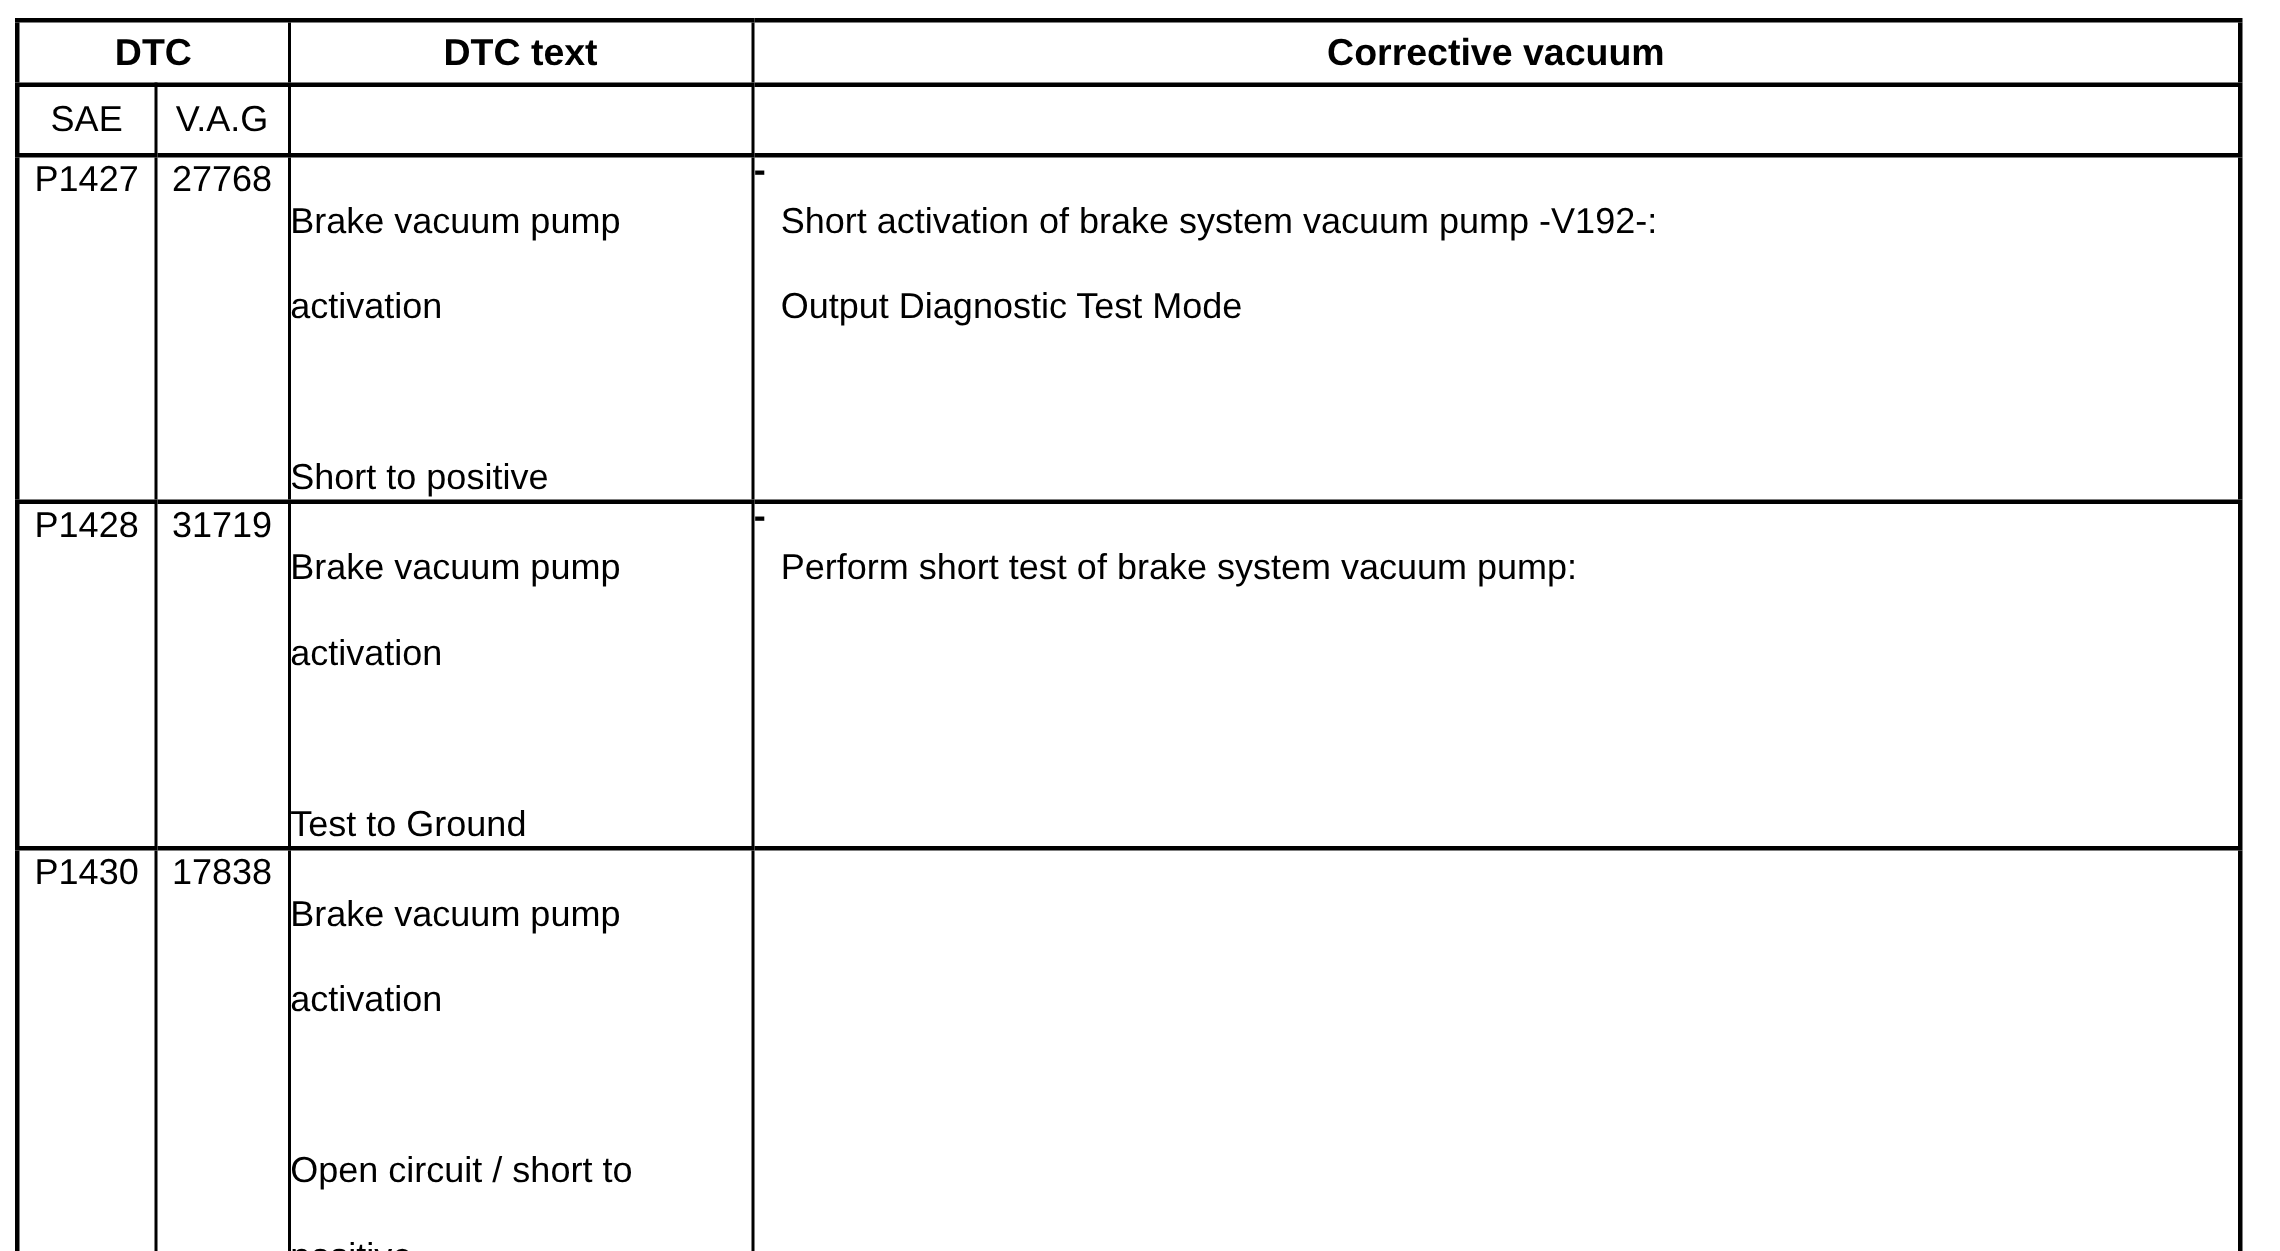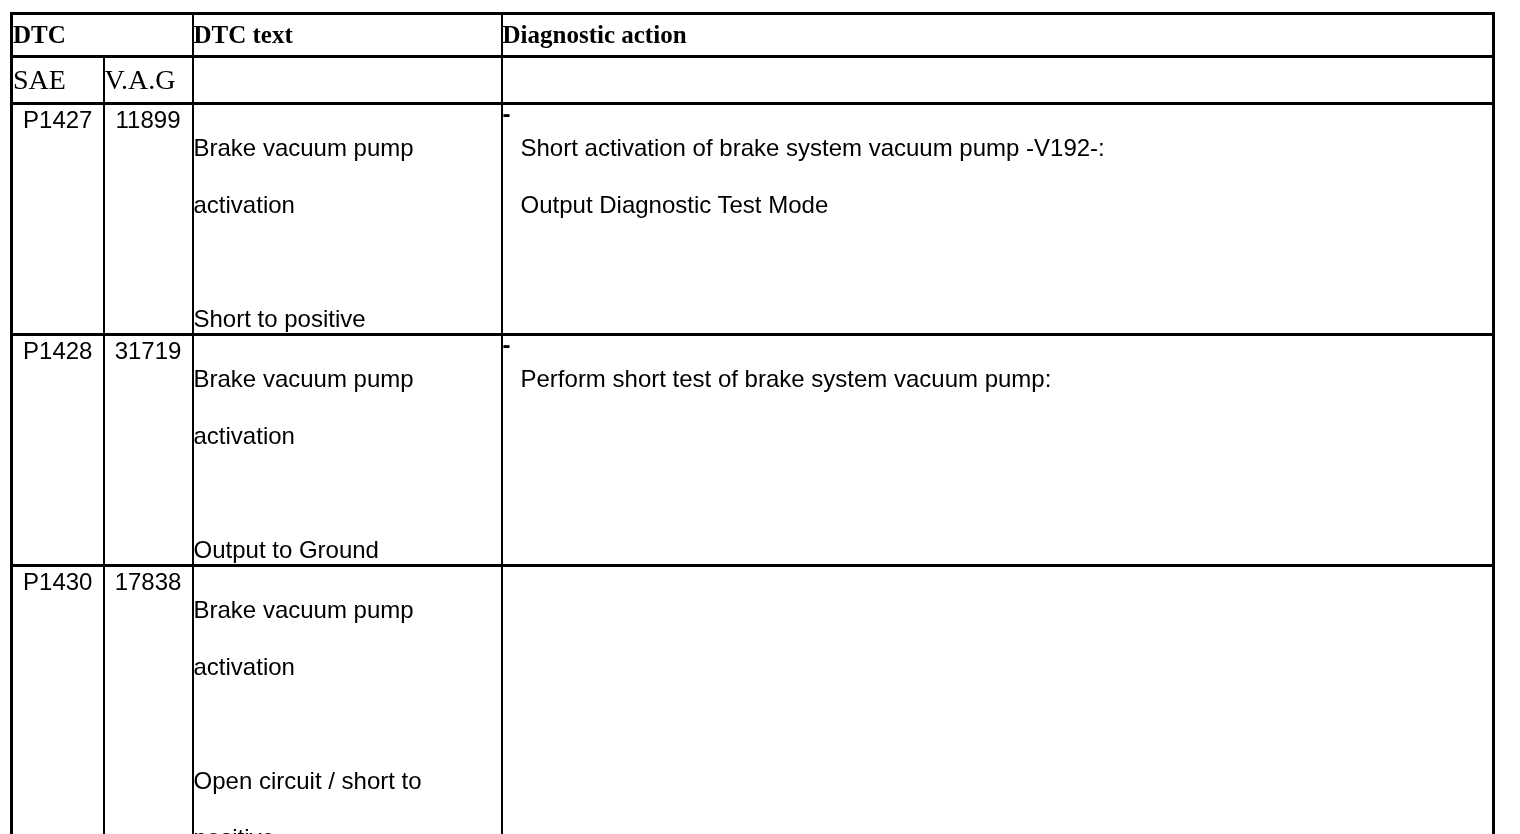--- a/index.html
+++ b/index.html
@@ -30,29 +30,28 @@
   table.dtc td {
     border: 2px solid #000;
     border-top-width: 3px;
     border-bottom-width: 3px;
     padding: 0;
     background: #ffffff;
   }
   thead th {
     font-weight: bold;
     font-size: 25px;
-    text-align: left;
+    text-align: center;
     vertical-align: middle;
-    font-family: Liberation Serif, serif;
   }
   thead tr.group-row { height: 43px; }
   thead tr.subhead   { height: 47px; }
   thead tr.subhead th {
     font-weight: normal;
-    font-size: 28px;
+    font-size: 24px;
   }
   tbody td {
     vertical-align: top;
     font-size: 24px;
     line-height: 29px;
   }
   tbody tr:nth-child(1) { height: 136px; }
   tbody tr:nth-child(2) { height: 135px; }
   tbody tr:nth-child(3) { height: 110px; }
   tbody tr:nth-child(4) { height: 173px; }
@@ -90,33 +89,33 @@
     <colgroup>
       <col style="width:92px">
       <col style="width:89px">
       <col style="width:309px">
       <col style="width:992px">
     </colgroup>
     <thead>
       <tr class="group-row">
         <th colspan="2">DTC</th>
         <th>DTC text</th>
-        <th>Diagnostic action</th>
+        <th>Corrective vacuum</th>
       </tr>
       <tr class="subhead">
         <th>SAE</th>
         <th>V.A.G</th>
         <th></th>
         <th></th>
       </tr>
     </thead>
     <tbody id="rows-body">
         <tr class="data-row">
           <td class="cell-sae">P1427</td>
-          <td class="cell-vag">11899</td>
+          <td class="cell-vag">27768</td>
           <td class="cell-text">
             <div class="line">Brake vacuum pump</div>
             <div class="line">activation</div>
             <div class="line blank"></div>
             <div class="line">Short to positive</div>
           </td>
           <td class="cell-action">
             <div class="action-item">
               <span class="dash">-</span>
               <div class="action-lines">
@@ -126,21 +125,21 @@
             </div>
           </td>
         </tr>
         <tr class="data-row">
           <td class="cell-sae">P1428</td>
           <td class="cell-vag">31719</td>
           <td class="cell-text">
             <div class="line">Brake vacuum pump</div>
             <div class="line">activation</div>
             <div class="line blank"></div>
-            <div class="line">Output to Ground</div>
+            <div class="line">Test to Ground</div>
           </td>
           <td class="cell-action">
             <div class="action-item">
               <span class="dash">-</span>
               <div class="action-lines">
                 <div class="line">Perform short test of brake system vacuum pump:</div>
               </div>
             </div>
           </td>
         </tr>

